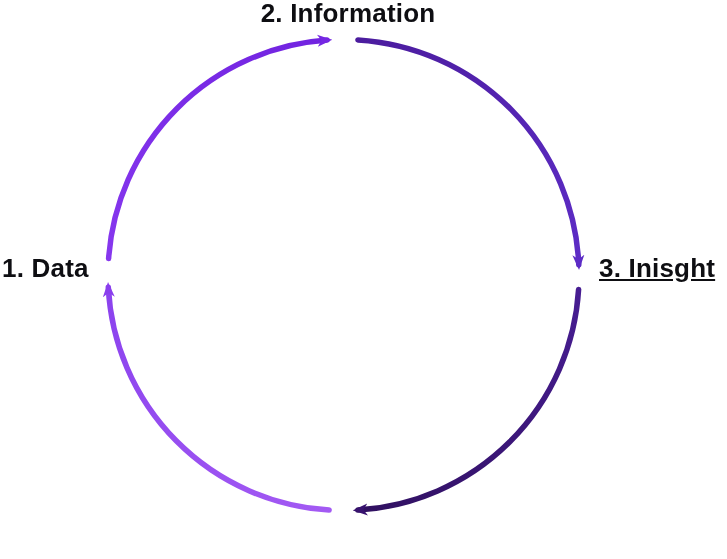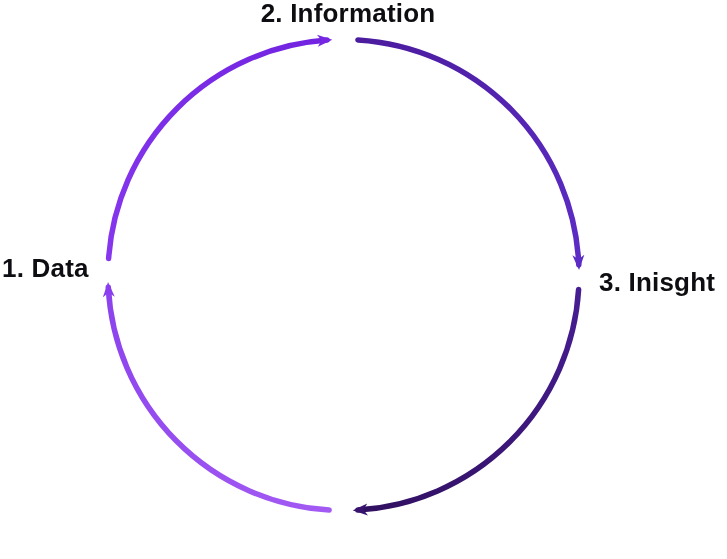--- a/index.html
+++ b/index.html
@@ -33,21 +33,22 @@
     color: #0e0e12;
     white-space: nowrap;
   }
   .label-top {
     left: 348px;
     top: -2px;
     transform: translateX(-50%);
   }
   .label-right {
     left: 599px;
-    top: 267px;
+    top: 253px;
+    text-decoration: underline;
   }
   .label-bottom {
     left: 350px;
     top: 525px;
     transform: translateX(-50%);
   }
   .label-left {
     left: 2px;
     top: 253px;
     text-align: right;

